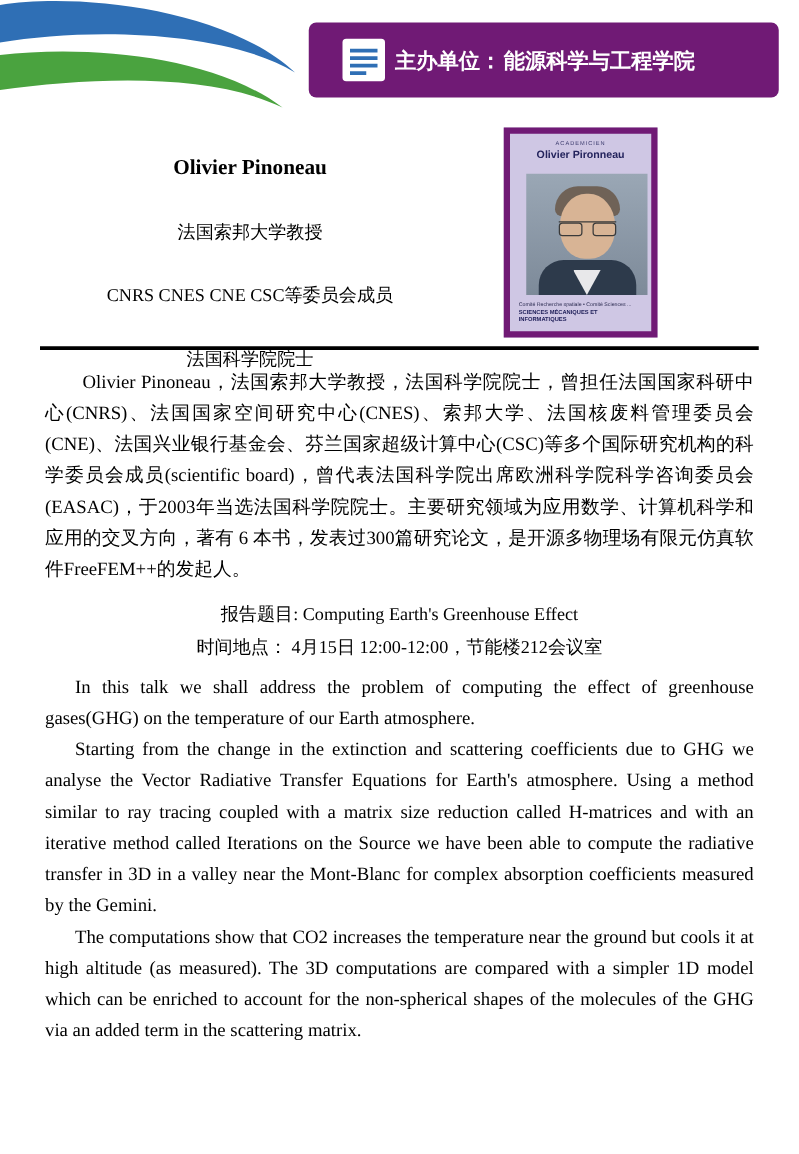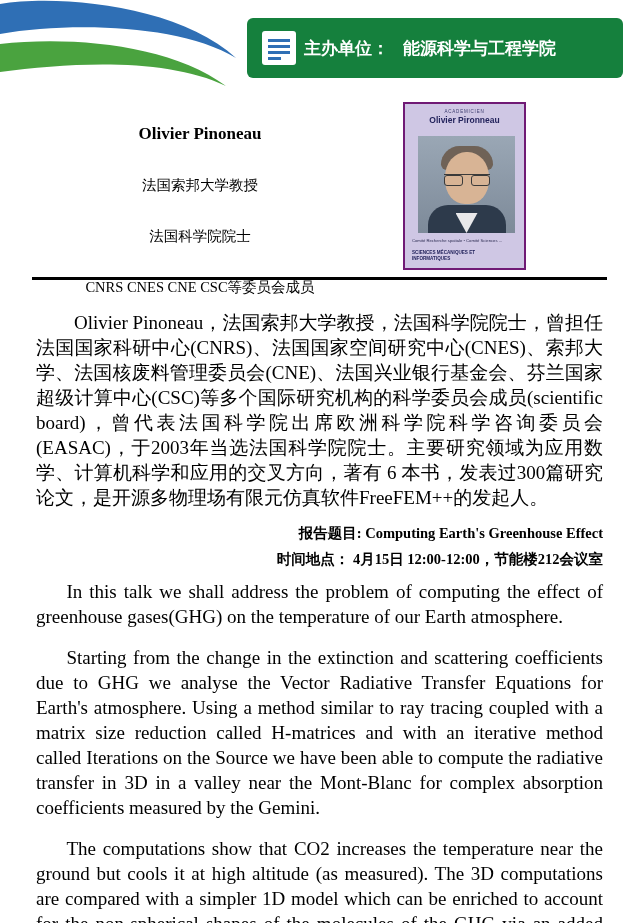--- a/index.html
+++ b/index.html
@@ -47,25 +47,25 @@
     letter-spacing: 0.5px;
   }
   .badge-left .l2 { display: block; }
 
   .header-bar {
     position: absolute;
     left: 247px;
     top: 18px;
     width: 376px;
     height: 60px;
-    background: #15803d;
+    background: #701a75;
     border-radius: 6px 6px 6px 6px;
     display: flex;
     align-items: center;
-    padding-left: 15px;
+    padding-left: 27px;
     box-sizing: border-box;
   }
   .doc-icon {
     width: 34px;
     height: 34px;
     background: #ffffff;
     border-radius: 3px;
     flex: 0 0 auto;
     margin-right: 8px;
     position: relative;
@@ -88,21 +88,21 @@
     font-weight: bold;
     font-size: 17px;
     white-space: nowrap;
   }
   .host-value {
     color: #ffffff;
     font-family: "Liberation Sans", sans-serif;
     font-weight: bold;
     font-size: 17px;
     line-height: 21px;
-    margin-left: 14px;
+    margin-left: 2px;
   }
   .host-value span { display: block; }
 
   
   .speaker-section {
     position: relative;
     height: 175px;
   }
   .speaker-text {
     position: absolute;
@@ -125,21 +125,21 @@
   }
 
   
   .book {
     position: absolute;
     left: 403px;
     top: 6px;
     width: 123px;
     height: 168px;
     background: #cfc7e4;
-    border: 2px solid #701a75;
+    border: 5px solid #701a75;
     box-sizing: border-box;
     font-family: "Liberation Sans", sans-serif;
     overflow: hidden;
   }
   .book-head {
     text-align: center;
     padding-top: 5px;
   }
   .book-series {
     font-size: 4.5px;
@@ -246,31 +246,31 @@
     margin: 6px 32px 0 32px;
     height: 2.5px;
     background: #000000;
   }
 
   
   .content {
     padding: 14px 36px 0 36px;
   }
   p {
-    margin: 16px 0 0 0;
-    font-size: 19px;
+    margin: 0 0 0 0;
+    font-size: 15px;
     line-height: 25px;
     text-align: justify;
     font-family: "Liberation Serif", serif;
   }
   p.indent-cn { text-indent: 2em; }
   p.indent-en { text-indent: 1.6em; }
   .center-bold {
-    text-align: right;
-    font-weight: bold;
+    text-align: center;
+    font-weight: normal;
     font-size: 14.5px;
     line-height: 26px;
     margin: 0;
   }
   .gap-top { margin-top: 10px; }
   .gap-small { margin-top: 7px; }
 </style>
 </head>
 <body>
 
@@ -294,22 +294,22 @@
       <span>能源科学与工程学院</span>
     </div>
   </div>
 </div>
 
 <div class="speaker-section">
 
   <div class="speaker-text">
     <div class="speaker-name">Olivier Pinoneau</div>
     <div class="speaker-line">法国索邦大学教授</div>
+    <div class="speaker-line">CNRS CNES CNE CSC等委员会成员</div>
     <div class="speaker-line">法国科学院院士</div>
-    <div class="speaker-line">CNRS CNES CNE CSC等委员会成员</div>
   </div>
 
   <div class="book">
     <div class="book-head">
       <div class="book-series">ACADEMICIEN</div>
       <div class="book-author">Olivier Pironneau</div>
     </div>
     <div class="book-photo">
       <div class="hair"></div>
       <div class="face"></div>

